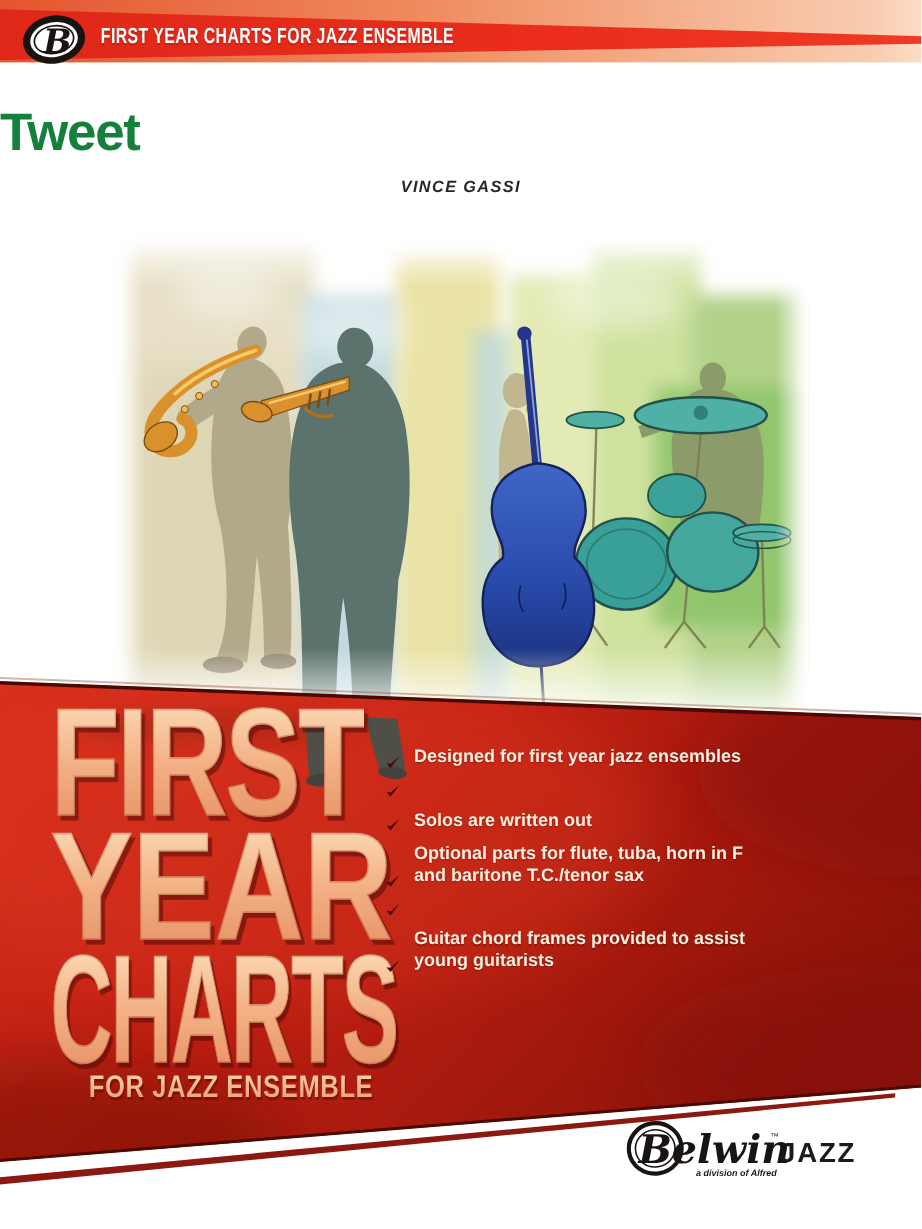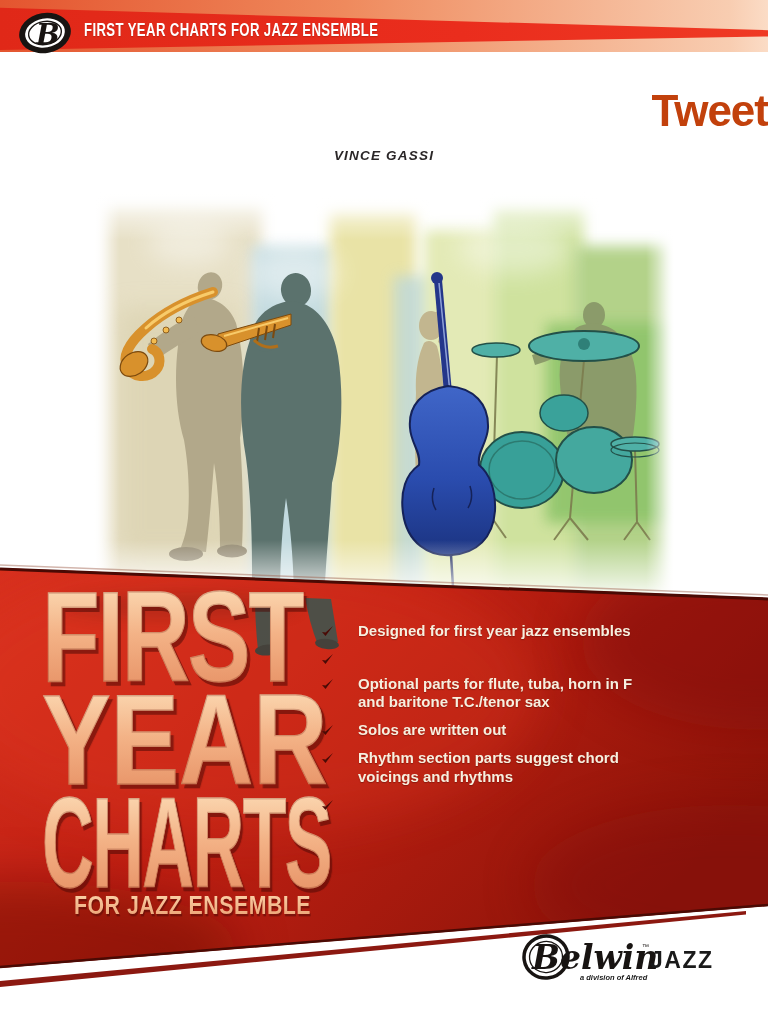--- a/index.html
+++ b/index.html
@@ -20,22 +20,22 @@
   }
   #header-logo{ position:absolute; left:16px; top:7px; z-index:6; }
   #header-title{
     position:absolute; left:84px; top:19px; z-index:6;
     color:#ffffff; font-weight:bold; font-size:14px; letter-spacing:.4px;
     transform:scale(.94,1.3); transform-origin:0 0; white-space:nowrap;
     text-shadow:0 1px 1px rgba(120,20,10,.35);
   }
   
   #title{
-    position:absolute; left:0; right:0; top:86px; text-align:right; z-index:3;
-    font-size:44px; font-weight:bold; color:#c2410c; letter-spacing:-1px;
+    position:absolute; left:0; right:0; top:86px; text-align:left; z-index:3;
+    font-size:44px; font-weight:bold; color:#15803d; letter-spacing:-1px;
   }
   #composer{
     position:absolute; left:0; right:0; top:148px; text-align:center; z-index:3;
     font-size:13.5px; font-style:italic; font-weight:bold; color:#2a2627; letter-spacing:1.2px;
   }
   
   #artwork{ position:absolute; left:94px; top:188px; z-index:1; }
   
   #band{ position:absolute; left:0; top:0; z-index:2; }
   
@@ -53,21 +53,21 @@
   #btagline{
     position:absolute; left:74px; top:893px; z-index:3; white-space:nowrap;
     font-weight:bold; font-size:22px; letter-spacing:.5px; line-height:1;
     transform:scale(.97,1.18); transform-origin:0 0;
     background:linear-gradient(180deg,#fbd3aa,#eb9e70);
     -webkit-background-clip:text; background-clip:text; color:transparent;
     filter:drop-shadow(1px 2px 0 rgba(78,10,5,.5));
   }
   
   #features{ position:absolute; left:322px; top:622px; width:412px; z-index:3; }
-  .feature{ display:flex; align-items:flex-start; gap:25px; margin-bottom:9.5px; }
+  .feature{ display:flex; align-items:flex-end; gap:12px; margin-bottom:9.5px; }
   .feature svg{ flex:0 0 auto; margin-top:4px; }
   .feature-text{
     font-size:15px; font-weight:bold; line-height:18.5px; color:#f7efdf;
     white-space:pre-line; text-shadow:0 1px 1px rgba(80,10,5,.45);
   }
   
   #publisher{ position:absolute; left:522px; top:932px; z-index:3; }
 </style>
 </head>
 <body>
@@ -264,40 +264,40 @@
     </div>
     <div class="feature">
       <svg width="11" height="11" viewBox="0 0 11 11">
           <path d="M0,6 L3.5,10 L11,0 L3.5,6.5 Z" fill="#4a0b06"></path>
         </svg>
     </div>
     <div class="feature">
       <svg width="11" height="11" viewBox="0 0 11 11">
           <path d="M0,6 L3.5,10 L11,0 L3.5,6.5 Z" fill="#4a0b06"></path>
         </svg>
+      <div class="feature-text">Solos are written out</div>
+    </div>
+    <div class="feature">
+      <svg width="11" height="11" viewBox="0 0 11 11">
+          <path d="M0,6 L3.5,10 L11,0 L3.5,6.5 Z" fill="#4a0b06"></path>
+        </svg>
       <div class="feature-text">Optional parts for flute, tuba, horn in F
 and baritone T.C./tenor sax</div>
     </div>
     <div class="feature">
       <svg width="11" height="11" viewBox="0 0 11 11">
           <path d="M0,6 L3.5,10 L11,0 L3.5,6.5 Z" fill="#4a0b06"></path>
         </svg>
-      <div class="feature-text">Solos are written out</div>
-    </div>
-    <div class="feature">
-      <svg width="11" height="11" viewBox="0 0 11 11">
-          <path d="M0,6 L3.5,10 L11,0 L3.5,6.5 Z" fill="#4a0b06"></path>
-        </svg>
-      <div class="feature-text">Rhythm section parts suggest chord
-voicings and rhythms</div>
-    </div>
-    <div class="feature">
-      <svg width="11" height="11" viewBox="0 0 11 11">
-          <path d="M0,6 L3.5,10 L11,0 L3.5,6.5 Z" fill="#4a0b06"></path>
-        </svg>
+    </div>
+    <div class="feature">
+      <svg width="11" height="11" viewBox="0 0 11 11">
+          <path d="M0,6 L3.5,10 L11,0 L3.5,6.5 Z" fill="#4a0b06"></path>
+        </svg>
+      <div class="feature-text">Guitar chord frames provided to assist
+young guitarists</div>
     </div>
   </div>
 
   <svg id="publisher" width="220" height="58" viewBox="0 0 220 58">
     <g transform="rotate(-8 24 25)">
       <ellipse cx="24" cy="25" rx="22" ry="21" fill="none" stroke="#181412" stroke-width="3.5"></ellipse>
       <ellipse cx="24" cy="25" rx="16.5" ry="15.5" fill="none" stroke="#181412" stroke-width="1.3"></ellipse>
     </g>
     <text x="10" y="37" font-family="DejaVu Serif, serif" font-style="italic" font-weight="bold" font-size="33" fill="#181412">Belwin</text>
     <text x="120" y="17" font-size="7" fill="#181412">™</text>

